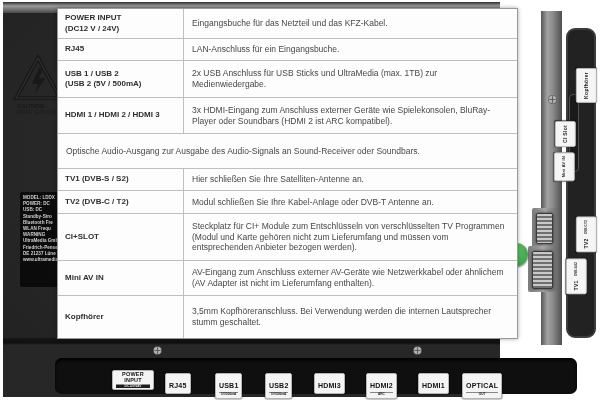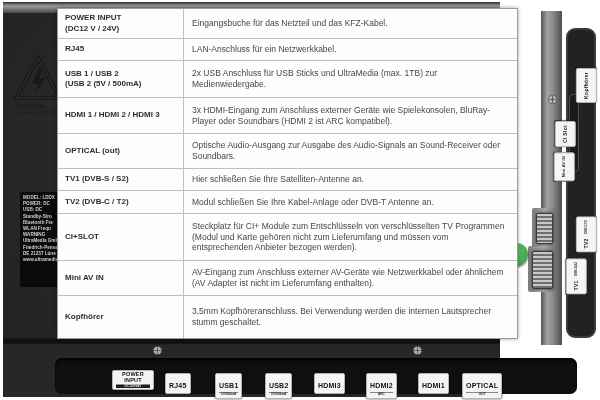--- a/index.html
+++ b/index.html
@@ -201,33 +201,32 @@
   </div>
 
   <div class="spec-table">
     <div class="trow">
       <div class="port">POWER INPUT
 (DC12 V / 24V)</div>
       <div class="desc">Eingangsbuche für das Netzteil und das KFZ-Kabel.</div>
     </div>
     <div class="trow">
       <div class="port">RJ45</div>
-      <div class="desc">LAN-Anschluss für ein Netzwerkkabel.</div>
+      <div class="desc">LAN-Anschluss für ein Eingangsbuche.</div>
     </div>
     <div class="trow">
       <div class="port">USB 1 / USB 2
 (USB 2 (5V / 500mA)</div>
       <div class="desc">2x USB Anschluss für USB Sticks und UltraMedia (max. 1TB) zur Medienwiedergabe.</div>
     </div>
     <div class="trow">
       <div class="port">HDMI 1 / HDMI 2 / HDMI 3</div>
       <div class="desc">3x HDMI-Eingang zum Anschluss externer Geräte wie Spielekonsolen, BluRay-Player oder Soundbars (HDMI 2 ist ARC kompatibel).</div>
     </div>
     <div class="trow">
-      <div class="port">OPTICAL (out)</div>
       <div class="desc">Optische Audio-Ausgang zur Ausgabe des Audio-Signals an Sound-Receiver oder Soundbars.</div>
     </div>
     <div class="trow">
       <div class="port">TV1 (DVB-S / S2)</div>
       <div class="desc">Hier schließen Sie Ihre Satelliten-Antenne an.</div>
     </div>
     <div class="trow">
       <div class="port">TV2 (DVB-C / T2)</div>
       <div class="desc">Modul schließen Sie Ihre Kabel-Anlage oder DVB-T Antenne an.</div>
     </div>

